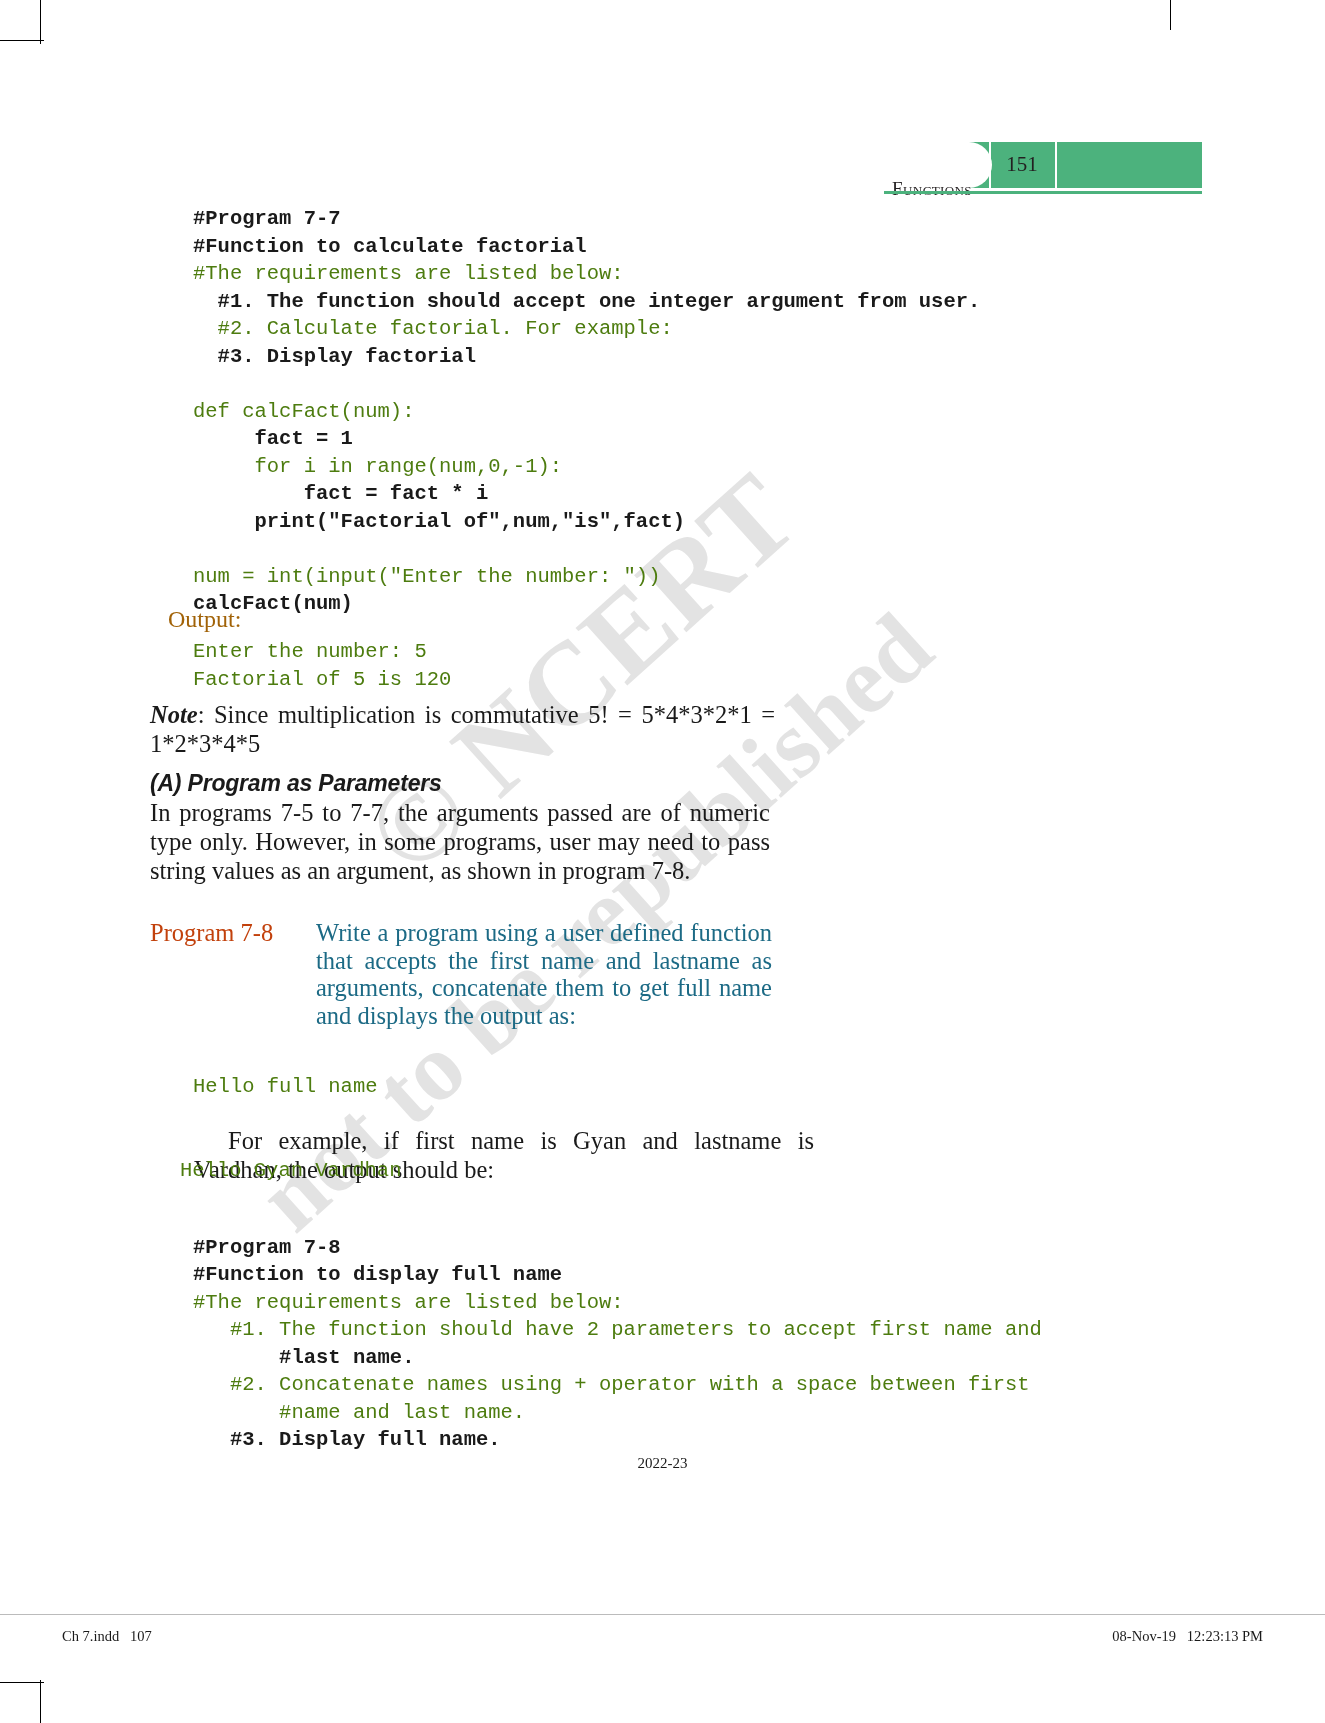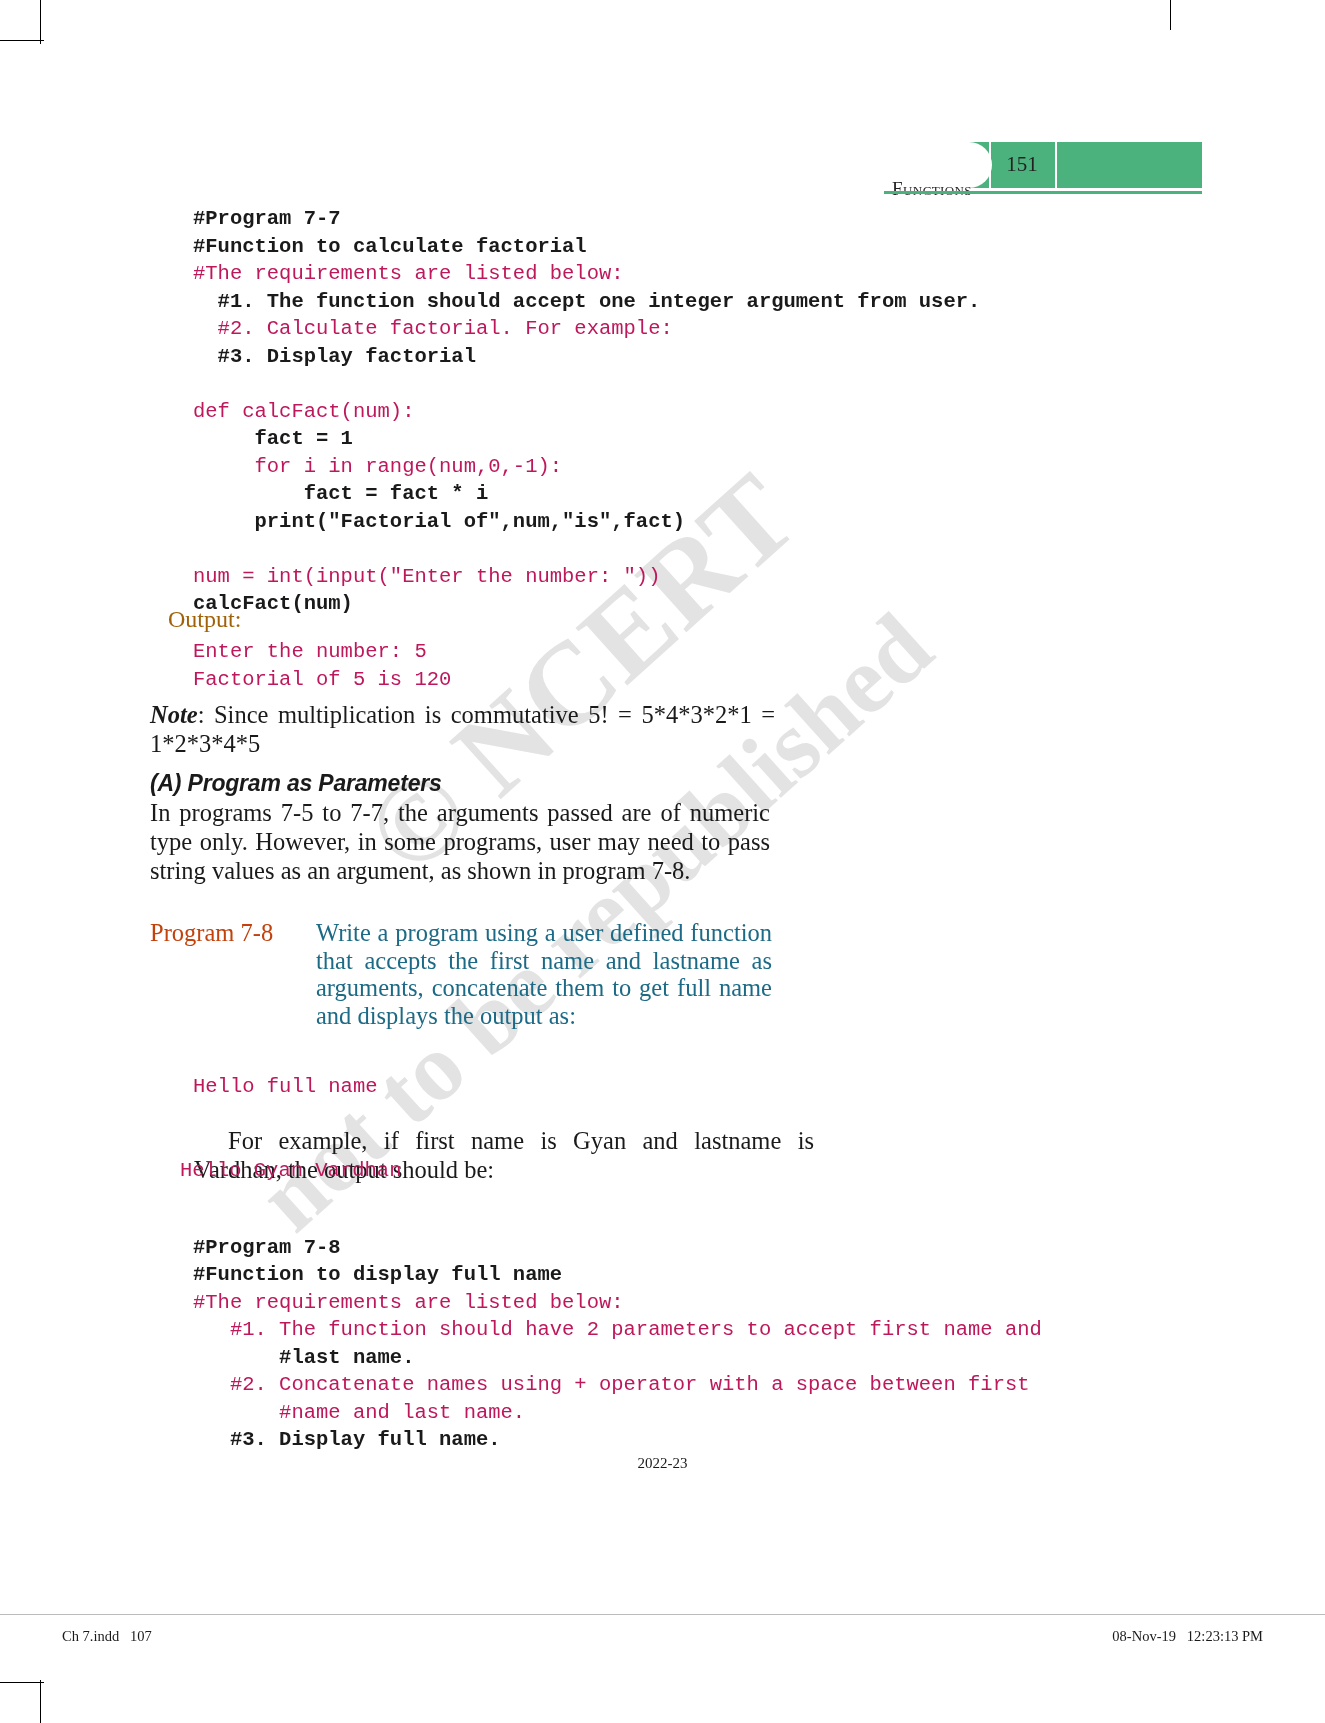--- a/index.html
+++ b/index.html
@@ -127,21 +127,21 @@
   
   .code {
     font-family: "Liberation Mono", monospace;
     font-size: 20.5px;
     line-height: 27.5px;
     white-space: pre;
     margin: 0;
   }
   .code .ln { display: block; }
   .code .dark  { color: #1a1a1a; font-weight: bold; }
-  .code .light { color: #be185d; font-weight: normal; }
+  .code .light { color: #4d7c0f; font-weight: normal; }
   .code .blank { display: block; height: 27.5px; }
 
   .block-code1 { position: absolute; left: 193px; top: 205px; }
   .block-out1  { position: absolute; left: 193px; top: 638px; }
   .block-hello { position: absolute; left: 193px; top: 1073px; }
   .block-hello2 { position: absolute; left: 180px; top: 1157px; }
   .block-code2 { position: absolute; left: 193px; top: 1206px; }
 
   .label-output {
     position: absolute;

